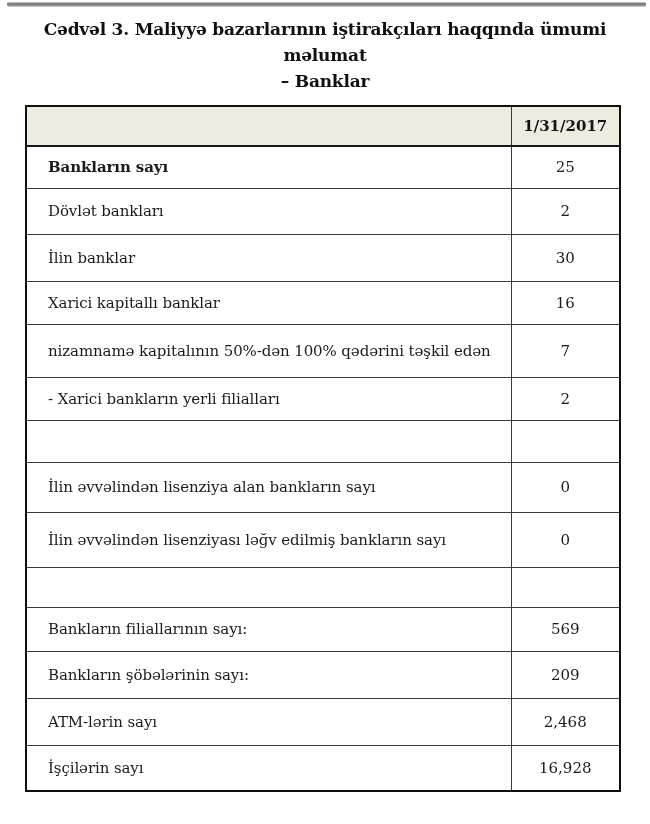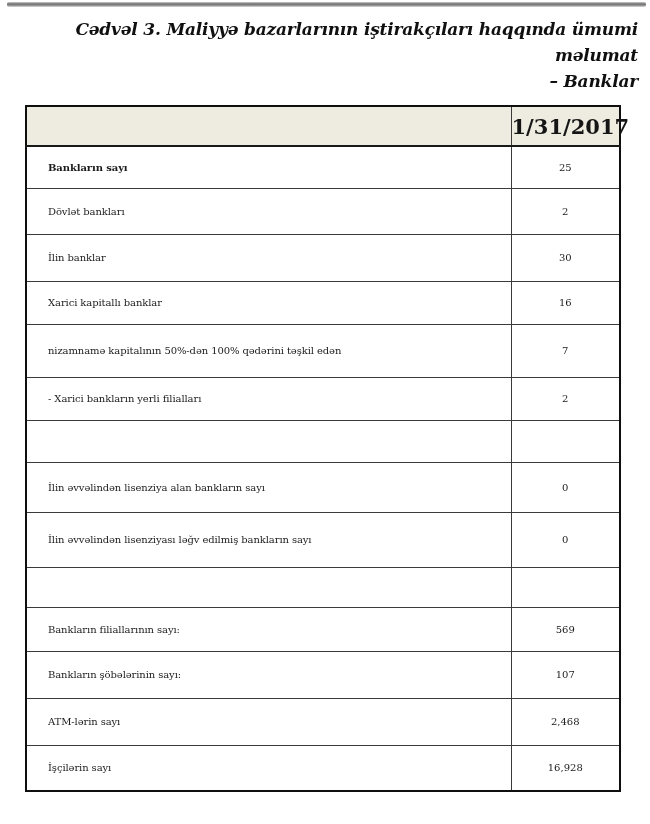--- a/index.html
+++ b/index.html
@@ -20,58 +20,57 @@
     position: absolute;
     top: 2px;
     left: 7px;
     width: 639px;
     height: 5px;
     border-radius: 2px;
     background: linear-gradient(to bottom, #cdcdcd 0%, #6e6e6e 40%, #8a8a8a 65%, #dcdcdc 100%);
   }
   .title-block {
     margin: 16px 12px 11px 12px;
-    text-align: right;
+    text-align: center;
     font-weight: bold;
     font-size: 17px;
     line-height: 26px;
     color: #101010;
     letter-spacing: -0.2px;
-    font-style: italic;
   }
   table.banks {
     border-collapse: collapse;
     table-layout: fixed;
     margin-left: 25px;
     width: 594px;
     border: 2.5px solid #0f0f0f;
   }
   col.c-label { width: 485px; }
   col.c-value { width: 109px; }
   td {
     border: 1.5px solid #3a3a3a;
-    font-size: 10px;
+    font-size: 15px;
     color: #1b1b1b;
     padding: 0;
     vertical-align: middle;
   }
   td.label-cell {
     padding-left: 21px;
     white-space: nowrap;
     overflow: hidden;
     letter-spacing: -0.1px;
   }
   td.value-cell { text-align: center; }
   tr.header-row td {
     background: #eeece0;
     border-bottom: 2.4px solid #181818;
   }
   tr.header-row td.value-cell {
     font-weight: bold;
-    font-size: 21px;
+    font-size: 15px;
     color: #151515;
   }
   tr.bold-row td.label-cell { font-weight: bold; }
   td.label-cell.indent { }
 </style>
 </head>
 <body>
 
 <div class="top-bar"></div>
 
@@ -129,21 +128,21 @@
     <tr style="height:40px">
       <td class="label-cell"></td>
       <td class="value-cell"></td>
     </tr>
     <tr style="height:44px">
       <td class="label-cell">Bankların filiallarının sayı:</td>
       <td class="value-cell">569</td>
     </tr>
     <tr style="height:47px">
       <td class="label-cell">Bankların şöbələrinin sayı:</td>
-      <td class="value-cell">107</td>
+      <td class="value-cell">209</td>
     </tr>
     <tr style="height:47px">
       <td class="label-cell">ATM-lərin sayı</td>
       <td class="value-cell">2,468</td>
     </tr>
     <tr style="height:46px">
       <td class="label-cell">İşçilərin sayı</td>
       <td class="value-cell">16,928</td>
     </tr>
   </tbody>

